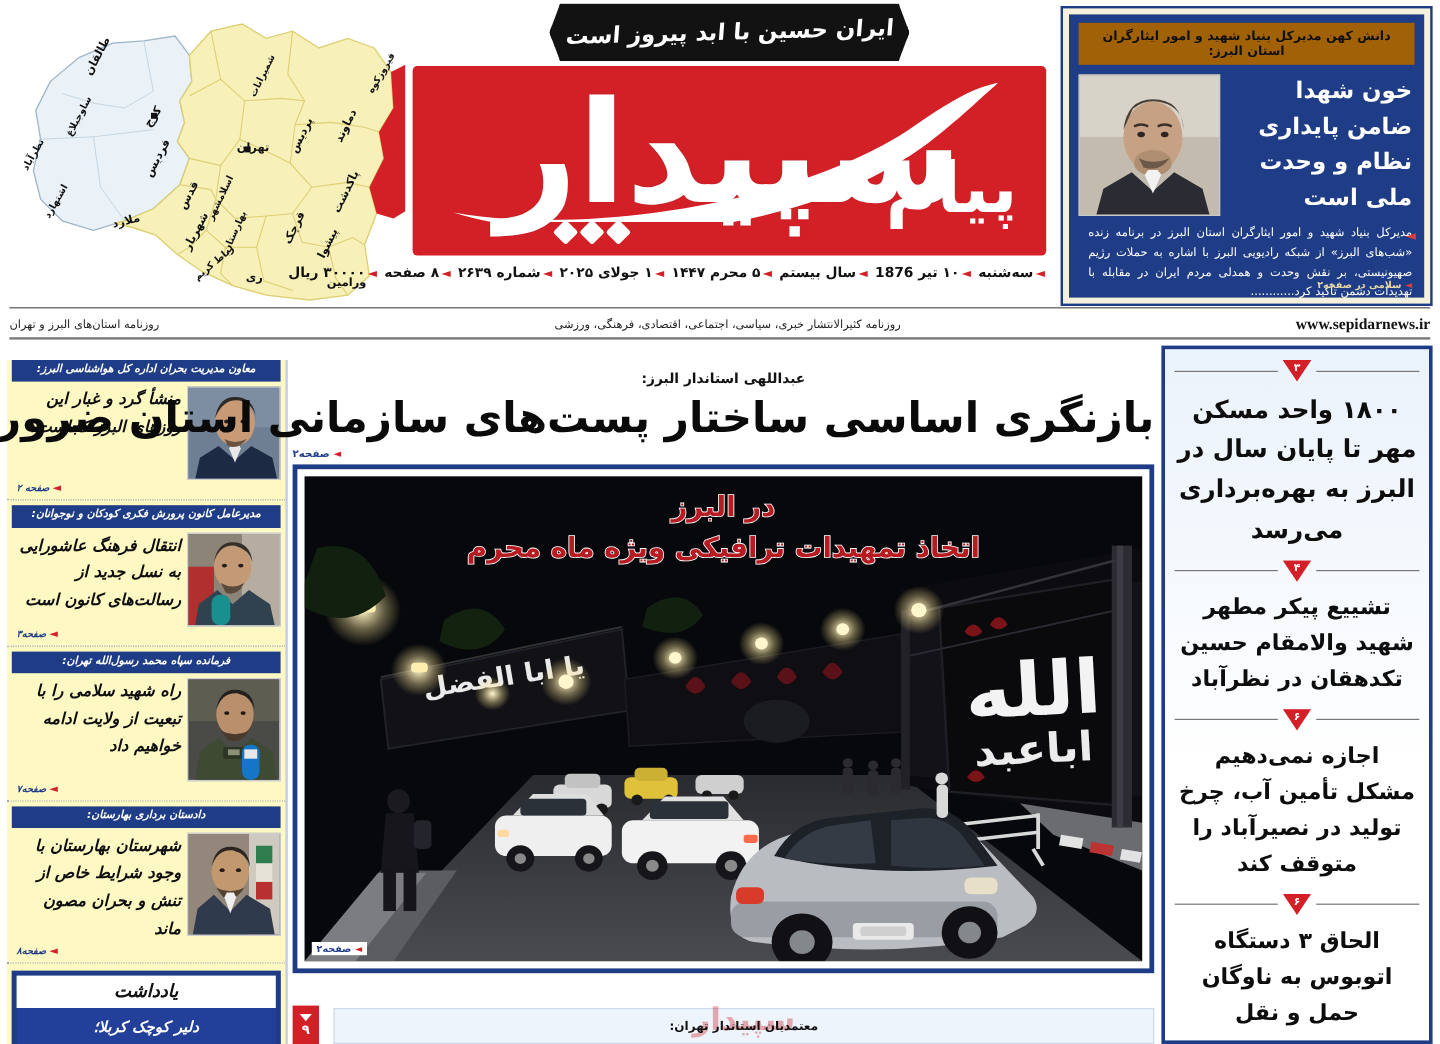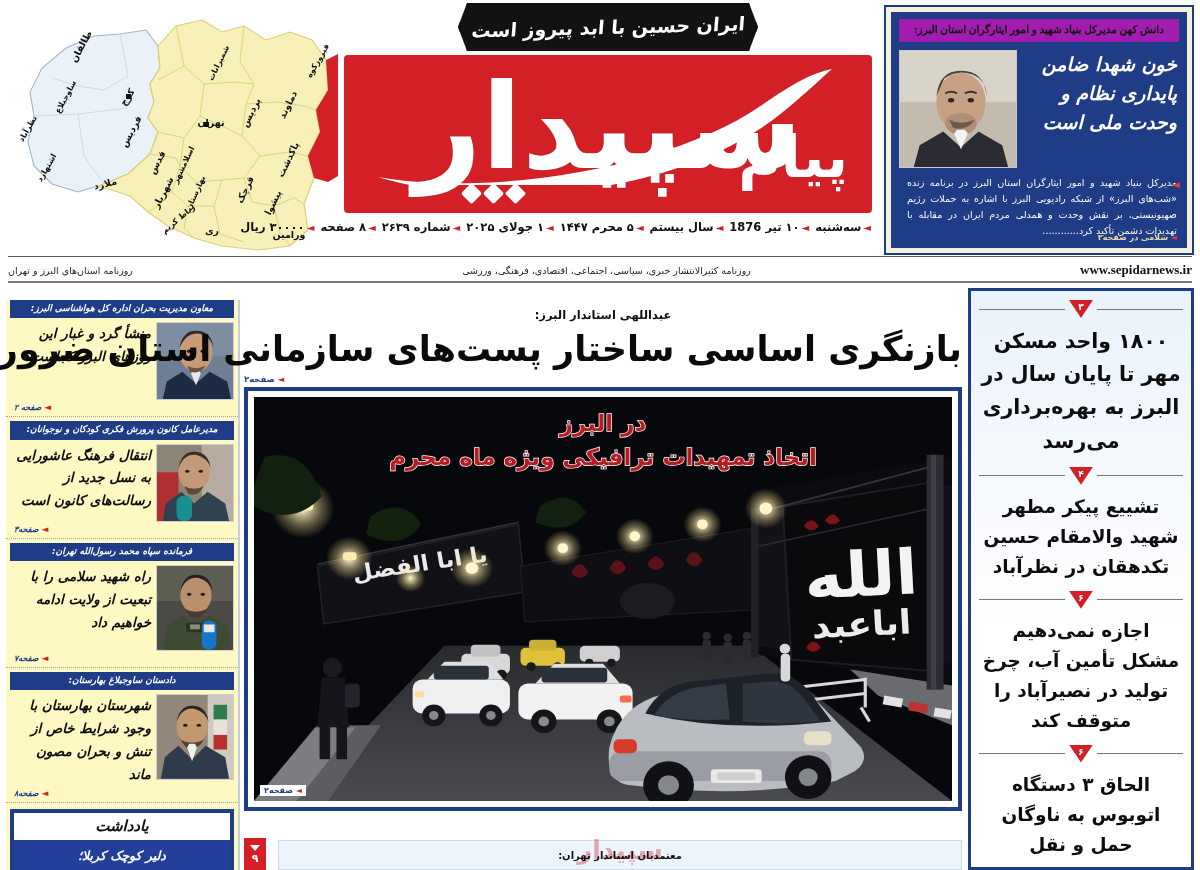--- a/index.html
+++ b/index.html
@@ -113,30 +113,29 @@
     border: 2px solid #1c3d86;
     padding: 5px;
   }
   .topbox-in {
     width: 100%; height: 100%;
     background: #1f3c86;
     padding: 7px 8px 6px;
     position: relative;
   }
   .topbox-kicker {
-    background: #a21caf;
+    background: #a16207;
     color: #101010;
     font-size: 10.5px;
     font-weight: 700;
     text-align: center;
     padding: 5px 4px;
     line-height: 1.2;
-    font-family: Liberation Serif, serif;
-  }
-  .topbox-body { display: flex; gap: 6px; margin-top: 8px; font-style: italic; }
+  }
+  .topbox-body { display: flex; gap: 6px; margin-top: 8px; }
   .topbox-head {
     flex: 1;
     color: #ffffff;
     font-size: 19px;
     font-weight: 700;
     line-height: 1.55;
     text-align: right;
     padding-right: 2px;
   }
   .topbox-photo {
@@ -641,21 +640,21 @@
           </div>
           <div class="brief-title">راه شهید سلامی را با تبعیت از ولایت ادامه خواهیم داد</div>
         </div>
         <div class="pagemark">
           <span class="tri">◄</span>
           <span>صفحه۷</span>
         </div>
       </div>
 
       <div class="brief">
-        <div class="brief-kicker">دادستان ساوجبلاغ بهارستان:</div>
+        <div class="brief-kicker">دادستان برداری بهارستان:</div>
         <div class="brief-row">
           <div class="brief-photo tall">
             <svg viewBox="0 0 78 86" xmlns="http://www.w3.org/2000/svg">
               <rect width="78" height="86" fill="#93867a"></rect>
               <rect x="52" width="26" height="86" fill="#cfcabf"></rect>
               <rect x="58" y="10" width="14" height="46" fill="#e6e2d8"></rect>
               <rect x="58" y="10" width="14" height="15" fill="#2f7d4f"></rect>
               <rect x="58" y="41" width="14" height="15" fill="#b83030"></rect>
               <ellipse cx="36" cy="32" rx="16" ry="19" fill="#c2986f"></ellipse>
               <path d="M20,28 Q23,11 36,11 Q51,11 53,28 Q50,17 38,14 Q25,13 20,28 Z" fill="#2b2622"></path>

